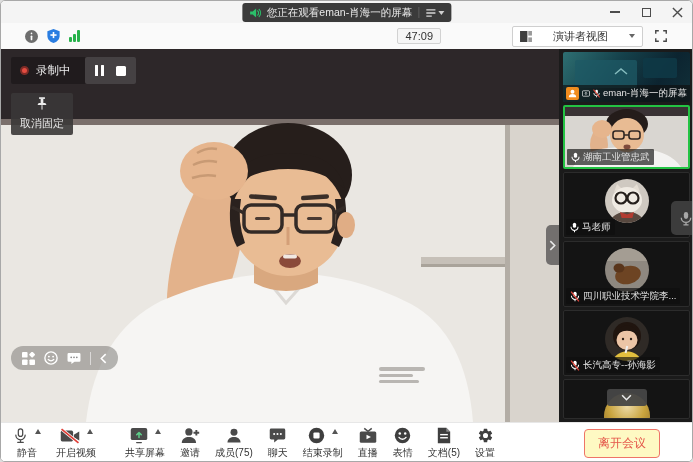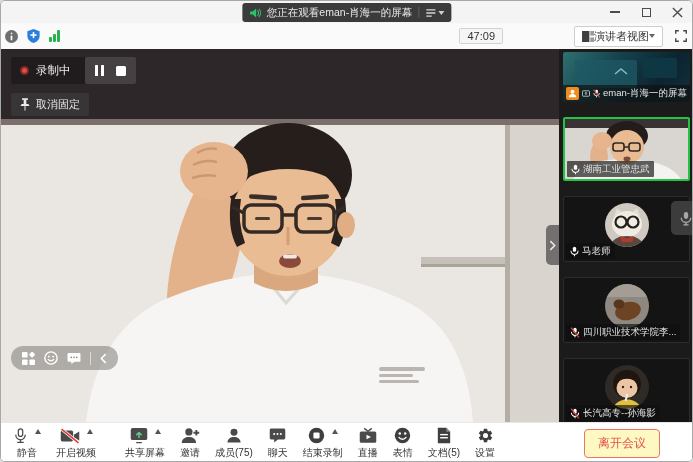--- a/index.html
+++ b/index.html
@@ -18,51 +18,51 @@
     padding:8px 7px;gap:6px;color:#e9e9e9;font-size:10.5px;white-space:nowrap;cursor:default;
   }
   .notif-sep{width:1px;height:11px;background:#5d5d5d;}
   .notif-menu{display:flex;align-items:center;gap:2px;cursor:pointer;}
   .caret-down-sm{width:0;height:0;border-left:3px solid transparent;border-right:3px solid transparent;border-top:4px solid #cfcfcf;}
   .win-controls{position:absolute;right:8px;top:0;height:22px;display:flex;align-items:center;gap:17px;}
   .win-btn{display:flex;align-items:center;justify-content:center;width:14px;height:14px;cursor:pointer;}
   .min-glyph{width:10px;height:2px;background:#4c4c4c;}
   .max-glyph{width:9px;height:9px;border:1.4px solid #4c4c4c;}
   
-  .statusbar{height:26px;background:#fafafa;display:flex;align-items:center;padding:0 4px;}
+  .statusbar{height:26px;background:#fafafa;display:flex;align-items:center;padding:0 24px;}
   .sb-left{display:flex;align-items:center;gap:9px;}
   .sig-bars{display:flex;align-items:flex-end;gap:1.5px;height:12px;cursor:pointer;}
   .sig-bars span{width:2.6px;background:#27b24b;border-radius:1px;}
   .sb-right{margin-left:auto;display:flex;align-items:center;gap:11px;}
   .timer{border:1px solid #d2d2d2;background:#f5f5f5;color:#333;font-size:11px;padding:1px 7px;border-radius:2px;margin-right:60px;}
-  .view-btn{display:flex;align-items:center;gap:0;border:1px solid #cfcfcf;background:#fff;border-radius:2px;
+  .view-btn{display:flex;align-items:center;gap:21px;border:1px solid #cfcfcf;background:#fff;border-radius:2px;
     padding:2px 7px;font-size:11px;color:#333;cursor:pointer;}
   .caret-down{width:0;height:0;border-left:3.5px solid transparent;border-right:3.5px solid transparent;border-top:4.5px solid #666;}
   .fs-btn{cursor:pointer;display:flex;align-items:center;}
   
   .content{display:flex;height:373px;background:#1c1c1c;}
   .main-video{width:558px;height:373px;position:relative;background:#2d2729;flex:none;overflow:hidden;padding-left:20px;}
   .main-video > svg.scene{position:absolute;inset:0;}
   .rec-bar{position:absolute;top:8px;left:10px;display:flex;align-items:center;height:27px;
     background:rgba(28,24,25,.72);border-radius:2px;padding-left:9px;gap:7px;color:#efefef;font-size:11.5px;}
   .rec-dot{width:9px;height:9px;border-radius:50%;background:#e34c41;border:2px solid #7e2b26;}
   .rec-controls{display:flex;align-items:center;gap:12px;background:rgba(255,255,255,.17);height:27px;padding:0 10px;border-radius:2px;margin-left:7px;}
   .pause-glyph{display:flex;gap:3px;cursor:pointer;}
   .pause-glyph span{width:3px;height:11px;background:#fff;border-radius:.5px;}
   .stop-glyph{width:10px;height:10px;background:#fff;border-radius:1.5px;cursor:pointer;}
   .unpin-pill{position:absolute;top:44px;left:10px;display:flex;align-items:center;gap:6px;
-    background:rgba(58,55,55,.9);color:#e8e8e8;font-size:11px;padding:4px 9px;border-radius:2px;cursor:pointer;}
+    background:rgba(58,55,55,.9);color:#e8e8e8;font-size:11px;padding:4px 9px;border-radius:2px;cursor:pointer;flex-direction:column;}
   .quick-pill{position:absolute;left:10px;bottom:52px;display:flex;align-items:center;gap:9px;
     background:rgba(125,123,121,.55);border-radius:14px;padding:5px 11px;}
   .qp-sep{width:1px;height:13px;background:rgba(255,255,255,.55);}
   .qp-icon{display:flex;align-items:center;cursor:pointer;}
   .collapse-handle{position:absolute;right:0;top:176px;width:13px;height:40px;background:rgba(95,93,93,.85);
     border-radius:5px 0 0 5px;display:flex;align-items:center;justify-content:center;cursor:pointer;}
   
-  .sidebar{width:135px;background:#1b1b1b;padding:3px 4px;display:flex;flex-direction:column;gap:15px;position:relative;overflow:hidden;}
+  .sidebar{width:135px;background:#1b1b1b;padding:3px 4px;display:flex;flex-direction:column;gap:3px;position:relative;overflow:hidden;}
   .tile{position:relative;width:127px;border-radius:2px;overflow:hidden;background:#141414;border:1px solid #2c2c2c;flex:none;cursor:pointer;}
   .tile-label{position:absolute;left:2px;bottom:2px;max-width:121px;display:flex;align-items:center;gap:3px;
     background:rgba(15,15,15,.66);padding:1.5px 4px;border-radius:1px;color:#e3e3e3;font-size:9.5px;white-space:nowrap;overflow:hidden;}
   .tile-label-full{left:0;bottom:0;right:0;max-width:none;border-radius:0;padding:2px 3px;}
   .t1{height:50px;background:linear-gradient(125deg,#2e6f72 0%,#15414b 38%,#0c2430 72%,#113039 100%);border:none;}
   .t2{height:64px;border:2px solid #23c343;background:#d9d6d1;}
   .t-av{height:66px;}
   .t6{flex:1;min-height:30px;}
   .badge-orange{width:13px;height:13px;border-radius:2px;background:#f08c1e;display:flex;align-items:center;justify-content:center;flex:none;}
   .avatar{width:44px;height:44px;border-radius:50%;overflow:hidden;margin:6px auto 0;display:block;}

